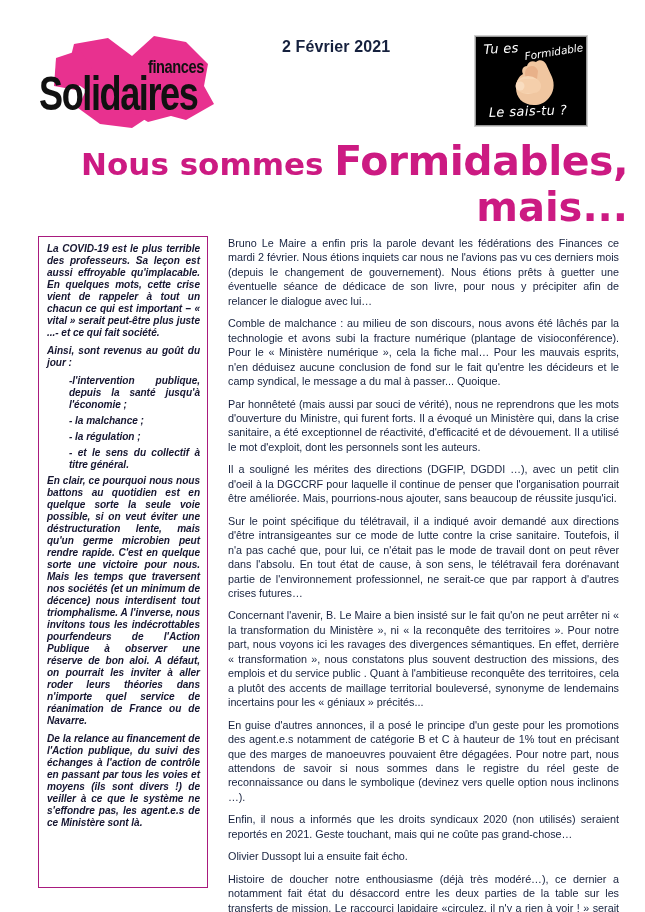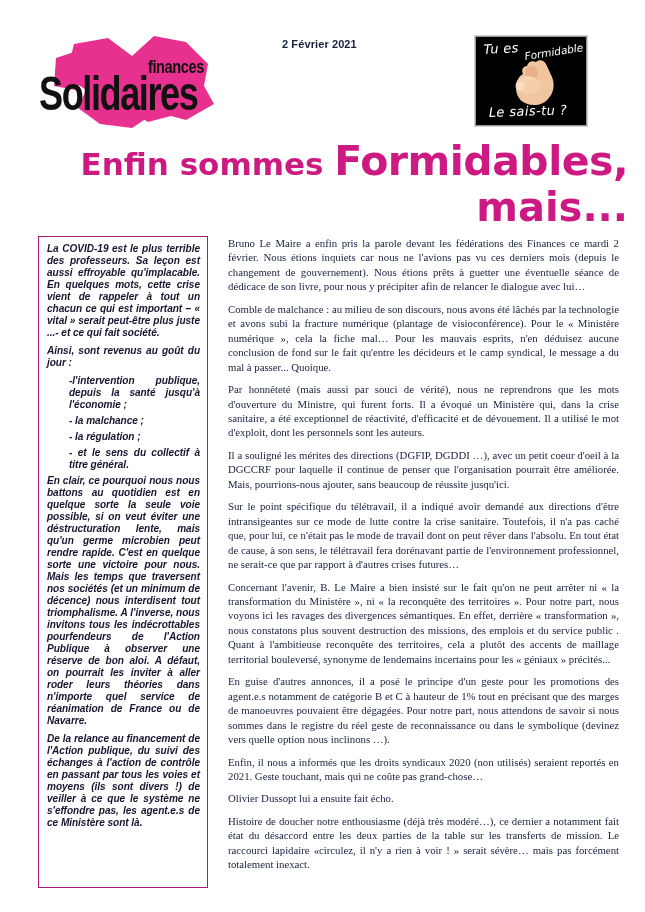--- a/index.html
+++ b/index.html
@@ -65,21 +65,21 @@
     transform-origin: left top;
     line-height: 1;
     white-space: nowrap;
   }
 
   .doc-date {
     position: absolute;
     left: 282px;
     top: 38px;
     font-family: "Liberation Sans", sans-serif;
-    font-size: 11px;
+    font-size: 16px;
     font-weight: bold;
     color: #16213e;
     letter-spacing: 0.1px;
   }
 
   
   .poster {
     position: absolute;
     left: 475px;
     top: 36px;
@@ -180,21 +180,21 @@
 
   
   .article {
     position: absolute;
     left: 228px;
     top: 236px;
     width: 391px;
   }
   .article p {
     margin: 0 0 8px 0;
-    font-family: Liberation Serif, serif;
+    font-family: Liberation Sans, sans-serif;
     font-size: 10.8px;
     line-height: 14.45px;
     text-align: justify;
     color: #16213e;
     letter-spacing: -0.02px;
   }
 </style>
 </head>
 <body>
 
@@ -221,39 +221,39 @@
       <path d="M4 31 C4 27 8 24 13 24 L22 24 C26 24 29 27 29 31 C29 35 26 38 22 38 L13 38 C8 38 4 35 4 31 Z" fill="#f5cfab"></path>
       <circle cx="8" cy="31" r="4.5" fill="#f9ddc0"></circle>
     </svg>
     <span class="poster-line1">Tu es</span>
     <span class="poster-line2">Formidable</span>
     <span class="poster-line3">Le sais-tu ?</span>
   </div>
 </div>
 
 <div class="title-block">
-  <span class="title-l1"><span class="small">Enfin sommes </span><span>Formidables,</span></span>
+  <span class="title-l1"><span class="small">Nous sommes </span><span>Formidables,</span></span>
   <span class="title-l2">mais...</span>
 </div>
 
 <div class="sidebar">
     <p>La COVID-19 est le plus terrible des professeurs. Sa leçon est aussi effroyable qu'implacable. En quelques mots, cette crise vient de rappeler à tout un chacun ce qui est important – « vital » serait peut-être plus juste ...- et ce qui fait société.</p>
     <p>Ainsi, sont revenus au goût du jour :</p>
     <p class="indent">-l'intervention publique, depuis la santé jusqu'à l'économie ;</p>
     <p class="indent">- la malchance ;</p>
     <p class="indent">- la régulation ;</p>
     <p class="indent">- et le sens du collectif à titre général.</p>
     <p>En clair, ce pourquoi nous nous battons au quotidien est en quelque sorte la seule voie possible, si on veut éviter une déstructuration lente, mais qu'un germe microbien peut rendre rapide. C'est en quelque sorte une victoire pour nous. Mais les temps que traversent nos sociétés (et un minimum de décence) nous interdisent tout triomphalisme. A l'inverse, nous invitons tous les indécrottables pourfendeurs de l'Action Publique à observer une réserve de bon aloi. A défaut, on pourrait les inviter à aller roder leurs théories dans n'importe quel service de réanimation de France ou de Navarre.</p>
     <p>De la relance au financement de l'Action publique, du suivi des échanges à l'action de contrôle en passant par tous  les voies et moyens (ils sont divers !) de veiller à ce que le système ne s'effondre pas, les agent.e.s de ce Ministère sont là.</p>
   </div>
 
 <div class="article">
     <p>Bruno Le Maire a enfin pris la parole devant les fédérations des Finances ce mardi 2 février. Nous étions inquiets car nous ne l'avions pas vu ces derniers mois (depuis le changement de gouvernement). Nous étions prêts à guetter une éventuelle séance de dédicace de son livre, pour nous y précipiter afin de relancer le dialogue avec lui…</p>
     <p>Comble de malchance : au milieu de son discours, nous avons été lâchés par la technologie et avons subi la fracture numérique (plantage de visioconférence). Pour le « Ministère numérique », cela la fiche mal… Pour les mauvais esprits, n'en déduisez aucune conclusion de fond sur le fait qu'entre les décideurs et le camp syndical, le message a du mal à passer... Quoique.</p>
     <p>Par honnêteté (mais aussi par souci de vérité), nous ne reprendrons que les mots d'ouverture du Ministre, qui furent forts. Il a évoqué un Ministère qui, dans la crise sanitaire, a été exceptionnel de réactivité, d'efficacité et de dévouement. Il a utilisé le mot d'exploit, dont les personnels sont les auteurs.</p>
-    <p>Il a souligné les mérites des directions (DGFIP, DGDDI …), avec un petit coeur d'oeil à la DGCCRF  pour laquelle il continue de penser que l'organisation pourrait être améliorée. Mais, pourrions-nous ajouter, sans beaucoup de réussite jusqu'ici.</p>
+    <p>Il a souligné les mérites des directions (DGFIP, DGDDI …), avec un petit clin d'oeil à la DGCCRF  pour laquelle il continue de penser que l'organisation pourrait être améliorée. Mais, pourrions-nous ajouter, sans beaucoup de réussite jusqu'ici.</p>
     <p>Sur le point spécifique du télétravail, il a indiqué avoir demandé aux directions d'être intransigeantes sur ce mode de lutte contre la crise sanitaire. Toutefois, il n'a pas caché que, pour lui, ce n'était pas le mode de travail dont on peut rêver dans l'absolu. En tout état de cause, à son sens, le télétravail fera dorénavant partie de l'environnement professionnel, ne serait-ce que par rapport à d'autres crises futures…</p>
     <p>Concernant l'avenir, B. Le Maire a bien insisté sur le fait qu'on ne peut arrêter ni « la transformation du Ministère », ni « la reconquête des territoires ». Pour notre part, nous voyons ici les ravages des divergences sémantiques. En effet, derrière « transformation », nous constatons plus souvent destruction des missions, des emplois et du service public . Quant à l'ambitieuse reconquête des territoires, cela a plutôt des accents de maillage territorial bouleversé, synonyme de lendemains incertains pour les « géniaux » précités...</p>
     <p>En guise d'autres annonces, il a posé le principe d'un geste pour les promotions des agent.e.s notamment de catégorie B et C à hauteur de 1% tout en précisant que des marges de manoeuvres pouvaient être dégagées. Pour notre part, nous attendons de savoir si nous sommes dans le registre du réel geste de reconnaissance ou dans le symbolique (devinez vers quelle option nous inclinons …).</p>
     <p>Enfin, il nous a informés que les droits syndicaux 2020 (non utilisés) seraient reportés en 2021. Geste touchant, mais qui ne coûte pas grand-chose…</p>
     <p>Olivier Dussopt lui a ensuite fait écho.</p>
     <p>Histoire de doucher notre enthousiasme (déjà très modéré…), ce dernier a notamment fait état du désaccord entre les deux parties de la table sur les transferts de mission. Le raccourci lapidaire «circulez, il n'y a rien à voir ! » serait sévère… mais pas forcément totalement inexact.</p>
   </div>
 
 </body></html>

